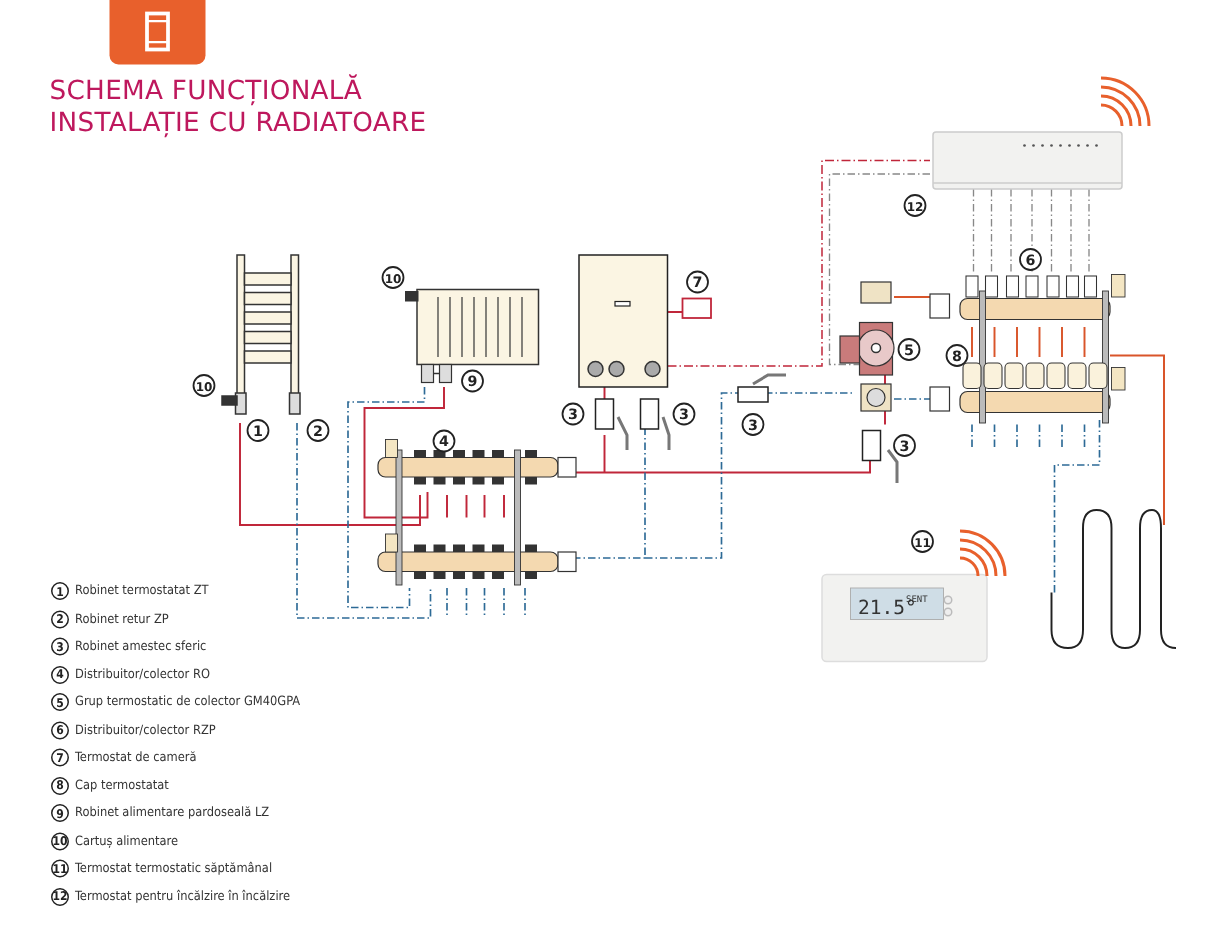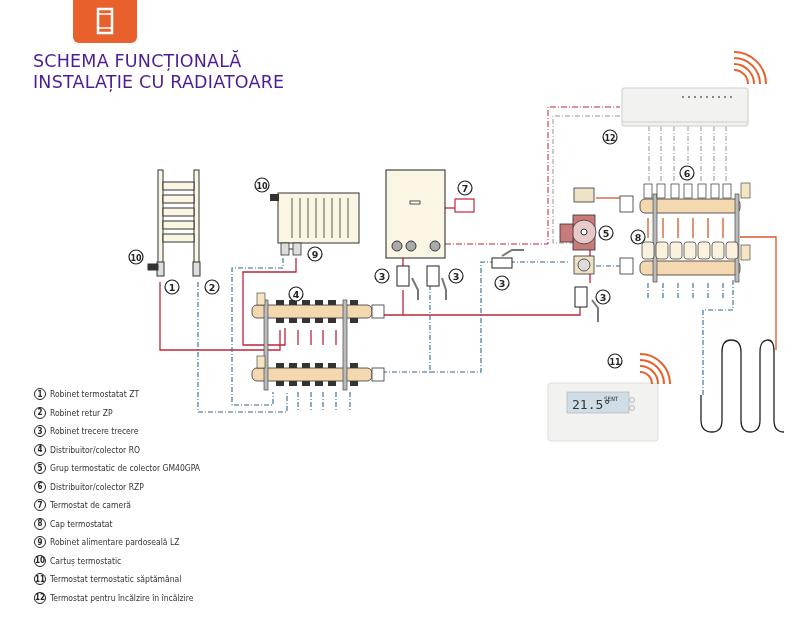--- a/index.html
+++ b/index.html
@@ -1,18 +1,18 @@
 <!DOCTYPE html>
 <html><head>
 <meta charset="utf-8">
 <style>
   html, body { margin:0; padding:0; background:#ffffff; }
   body { width:803px; height:627px; position:relative; overflow:hidden; font-family:"DejaVu Sans", sans-serif; }
   .logo { position:absolute; left:73px; top:0; width:64px; height:43px; background:#e8602c; border-radius:0 0 6px 6px; }
-  .title { position:absolute; left:33px; top:51px; color:#4c1d95; font-family:"DejaVu Sans", sans-serif; font-size:17.5px; line-height:21px; letter-spacing:0.2px; font-weight:normal; }
+  .title { position:absolute; left:33px; top:51px; color:#be185d; font-family:"DejaVu Sans", sans-serif; font-size:17.5px; line-height:21px; letter-spacing:0.2px; font-weight:normal; }
   .title div { white-space:nowrap; }
   svg.diagram { position:absolute; left:0; top:0; }
   .legend { position:absolute; left:34px; top:385px; font-family:"DejaVu Sans Condensed","DejaVu Sans", sans-serif; font-size:8.5px; color:#333; }
   .legend-item { height:18.5px; display:flex; align-items:center; white-space:nowrap; }
   .legend-num { width:12px; height:12px; border:1.3px solid #222; border-radius:50%; font-size:8px; font-weight:bold; display:inline-flex; align-items:center; justify-content:center; margin-right:4px; box-sizing:border-box; color:#222; }
   .callout { font-family:"DejaVu Sans", sans-serif; font-size:9.5px; font-weight:bold; fill:#222; }
 </style>
 </head>
 <body>
 
@@ -304,21 +304,21 @@
   <div class="legend-item">
       <span class="legend-num">1</span>
       <span>Robinet termostatat ZT</span>
     </div>
   <div class="legend-item">
       <span class="legend-num">2</span>
       <span>Robinet retur ZP</span>
     </div>
   <div class="legend-item">
       <span class="legend-num">3</span>
-      <span>Robinet trecere trecere</span>
+      <span>Robinet amestec sferic</span>
     </div>
   <div class="legend-item">
       <span class="legend-num">4</span>
       <span>Distribuitor/colector RO</span>
     </div>
   <div class="legend-item">
       <span class="legend-num">5</span>
       <span>Grup termostatic de colector GM40GPA</span>
     </div>
   <div class="legend-item">
@@ -332,21 +332,21 @@
   <div class="legend-item">
       <span class="legend-num">8</span>
       <span>Cap termostatat</span>
     </div>
   <div class="legend-item">
       <span class="legend-num">9</span>
       <span>Robinet alimentare pardoseală LZ</span>
     </div>
   <div class="legend-item">
       <span class="legend-num">10</span>
-      <span>Cartuș termostatic</span>
+      <span>Cartuș alimentare</span>
     </div>
   <div class="legend-item">
       <span class="legend-num">11</span>
       <span>Termostat termostatic săptămânal</span>
     </div>
   <div class="legend-item">
       <span class="legend-num">12</span>
       <span>Termostat pentru încălzire în încălzire</span>
     </div>
 </div>

